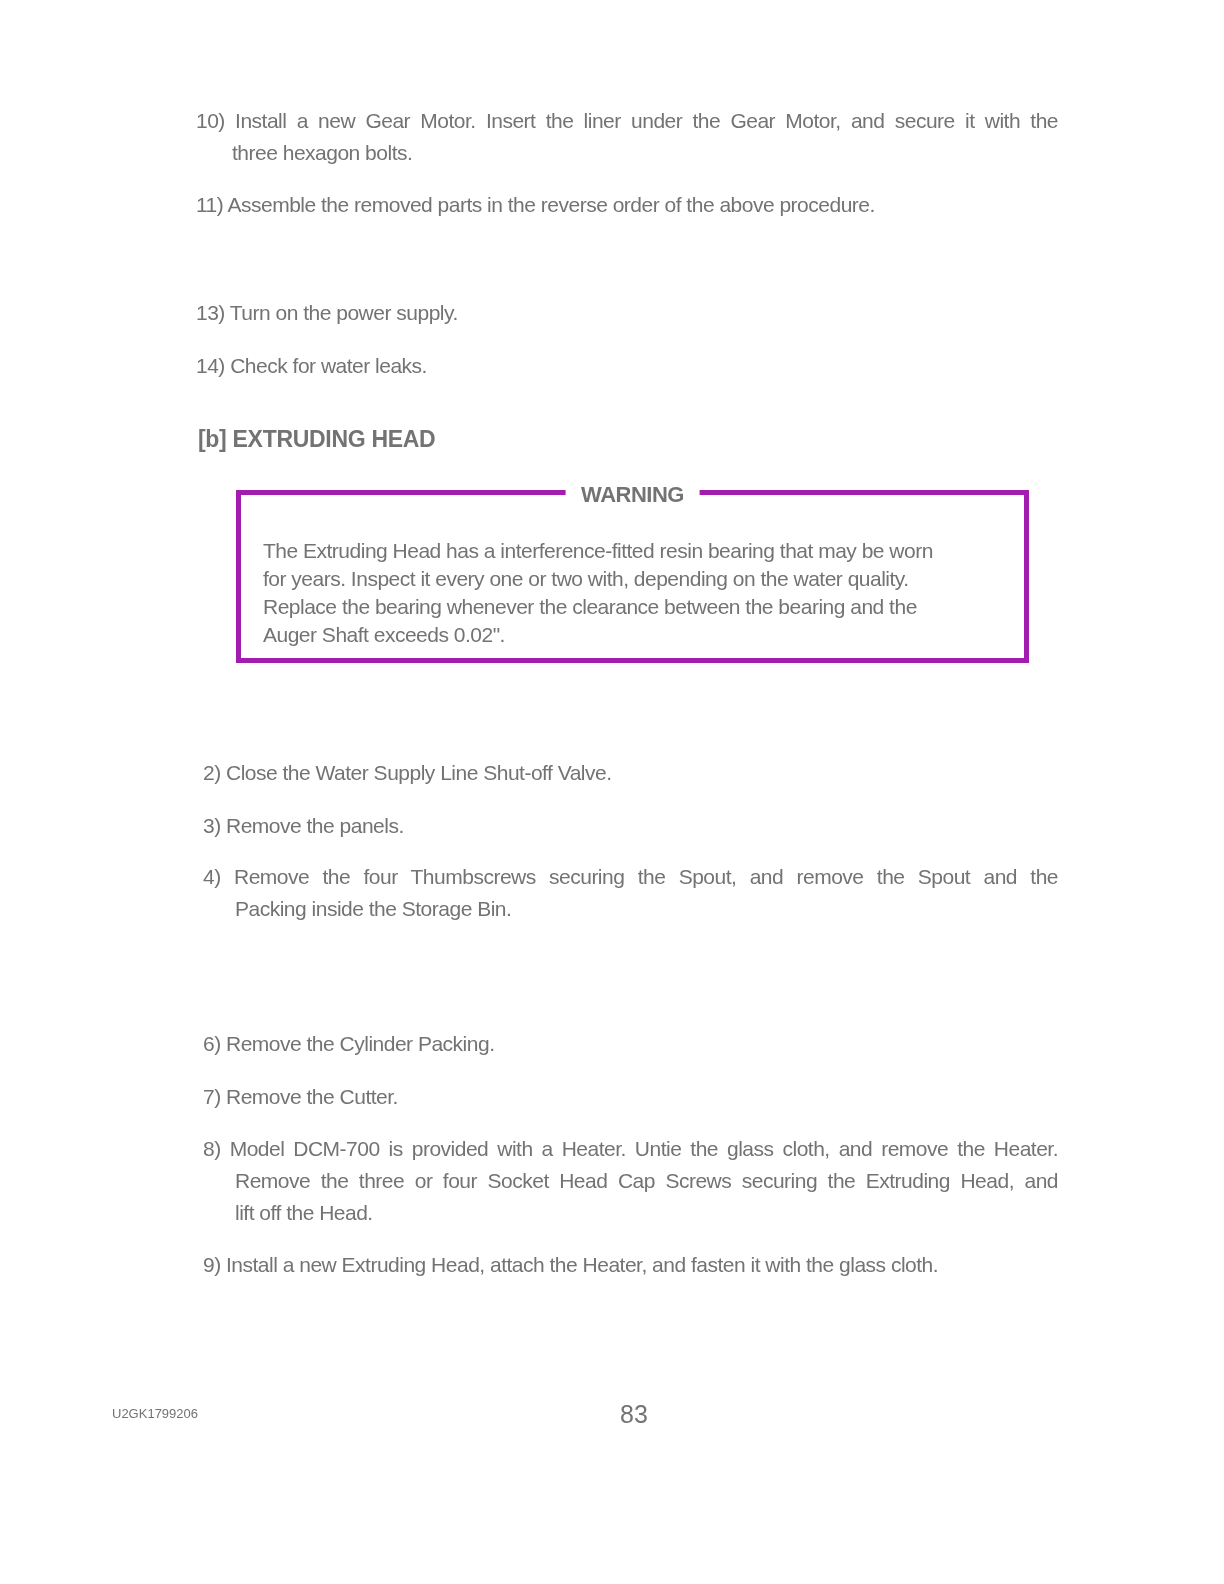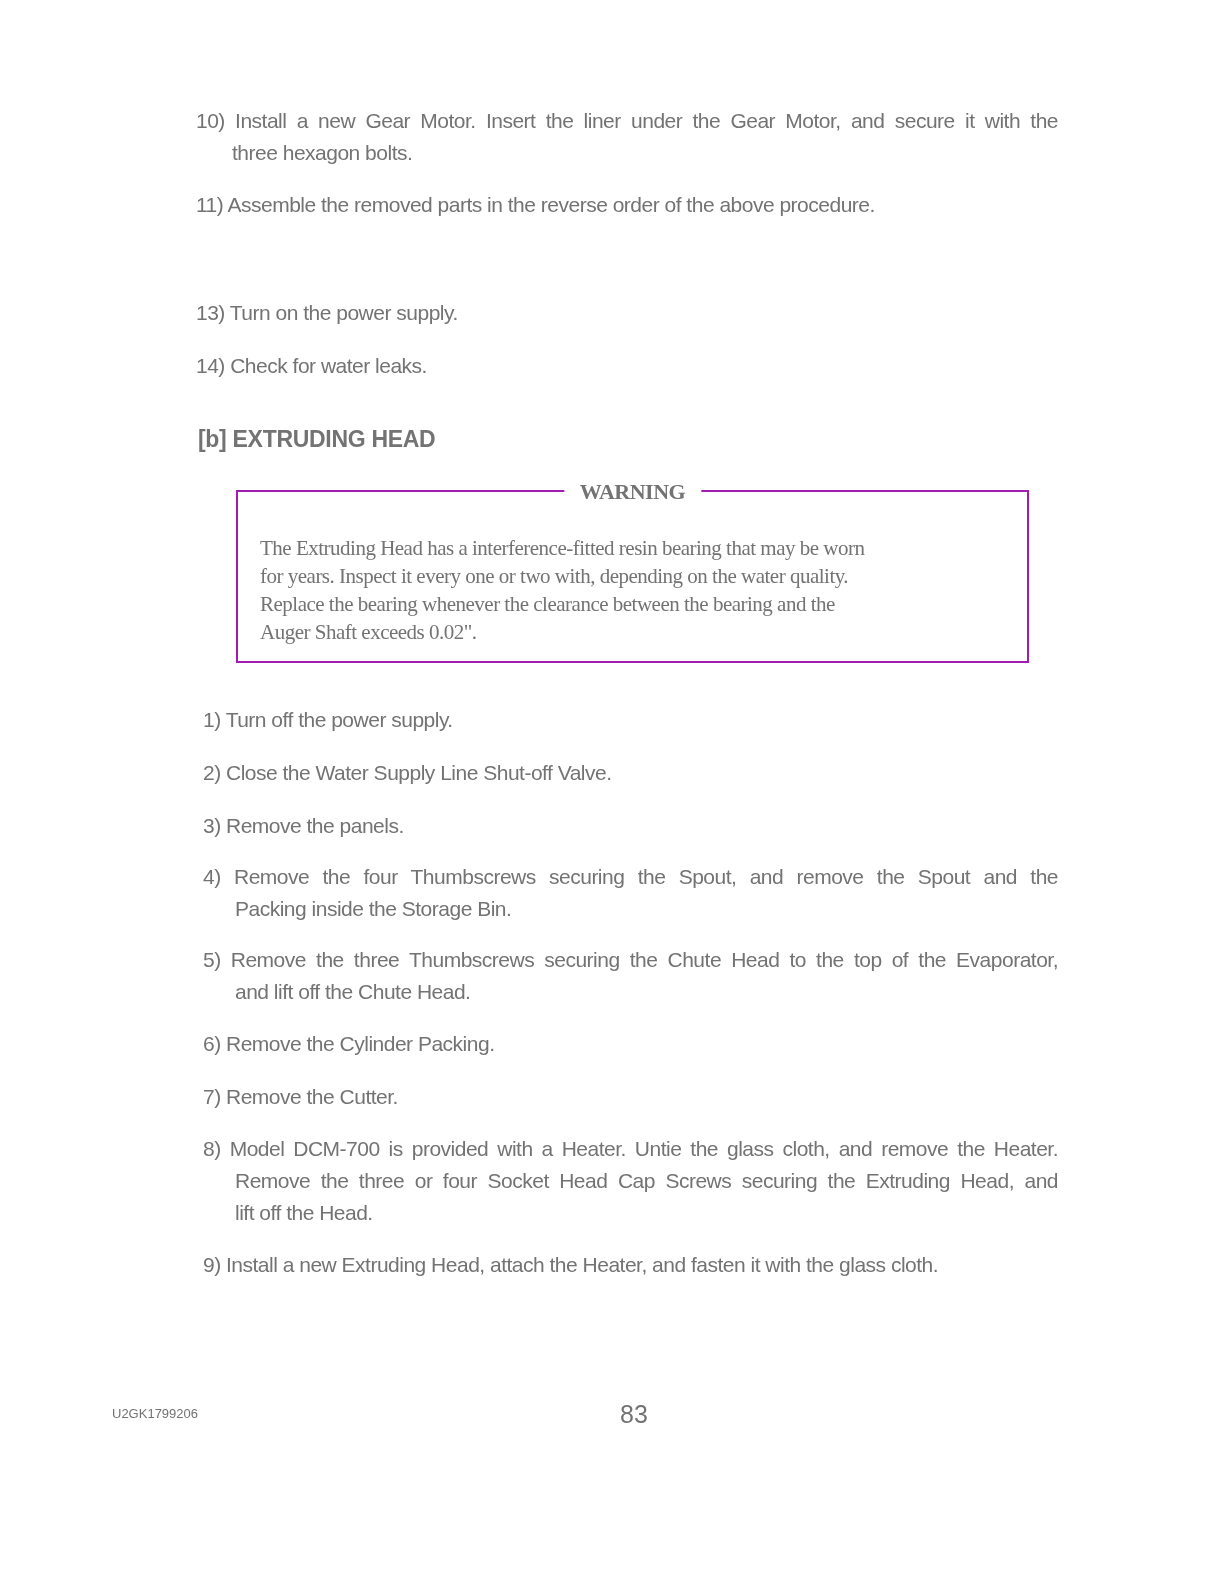--- a/index.html
+++ b/index.html
@@ -37,24 +37,23 @@
     font-weight: bold;
     letter-spacing: -0.3px;
     line-height: 30px;
   }
   .warnbox {
     position: absolute;
     left: 236px;
     top: 490px;
     width: 793px;
     height: 173px;
-    border: 2px solid #a21caf;
+    border: 5px solid #a21caf;
     box-sizing: border-box;
     background: #ffffff;
-    font-family: Liberation Serif, serif;
   }
   .warntitle {
     position: absolute;
     left: 50%;
     top: -16px;
     transform: translateX(-50%);
     background: #ffffff;
     padding: 0 16px;
     font-size: 22px;
     font-weight: bold;
@@ -114,36 +113,29 @@
   <div class="warnbox">
     <div class="warntitle">WARNING</div>
     <div class="warnbody">
       <div class="line">The Extruding Head has a interference-fitted resin bearing that may be worn</div>
       <div class="line">for years.  Inspect it every one or two with, depending on the water quality.</div>
       <div class="line">Replace the bearing whenever the clearance between the bearing and the</div>
       <div class="line">Auger Shaft exceeds 0.02".</div>
     </div>
   </div>
 
-  <div class="step g1" style="top:704px">
-    <div class="line">1) Turn off the power supply.</div>
-  </div>
   <div class="step g1" style="top:757px">
     <div class="line">2) Close the Water Supply Line Shut-off Valve.</div>
   </div>
   <div class="step g1" style="top:810px">
     <div class="line">3) Remove the panels.</div>
   </div>
   <div class="step g1" style="top:861px">
     <div class="line stretch">4) Remove the four Thumbscrews securing the Spout, and remove the Spout and the</div>
     <div class="line cont1">Packing inside the Storage Bin.</div>
-  </div>
-  <div class="step g1" style="top:944px">
-    <div class="line stretch">5) Remove the three Thumbscrews securing the Chute Head to the top of the Evaporator,</div>
-    <div class="line cont1">and lift off the Chute Head.</div>
   </div>
   <div class="step g1" style="top:1028px">
     <div class="line">6) Remove the Cylinder Packing.</div>
   </div>
   <div class="step g1" style="top:1081px">
     <div class="line">7) Remove the Cutter.</div>
   </div>
   <div class="step g1" style="top:1133px">
     <div class="line stretch">8) Model DCM-700 is provided with a Heater.  Untie the glass cloth, and remove the Heater.</div>
     <div class="line cont1 stretch">Remove the three or four Socket Head Cap Screws securing the Extruding Head, and</div>

